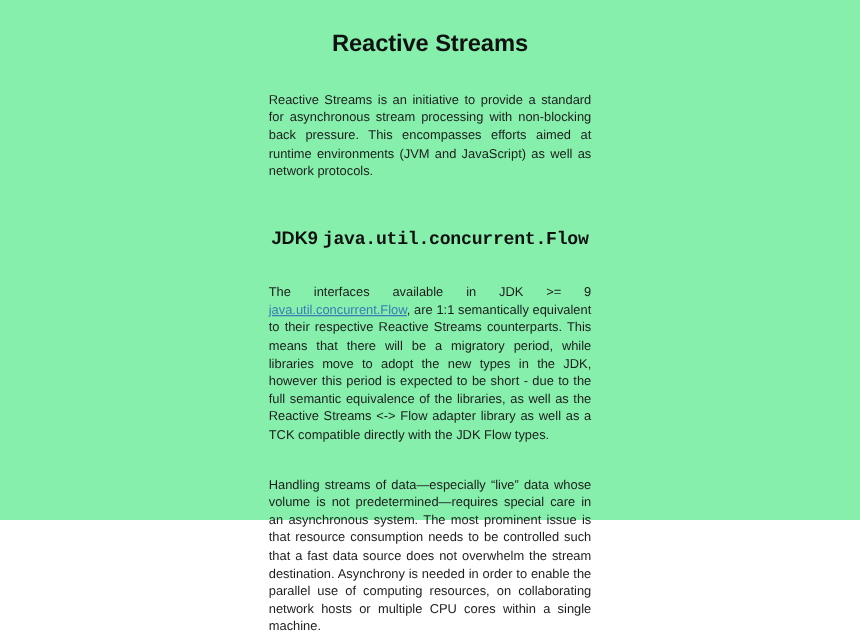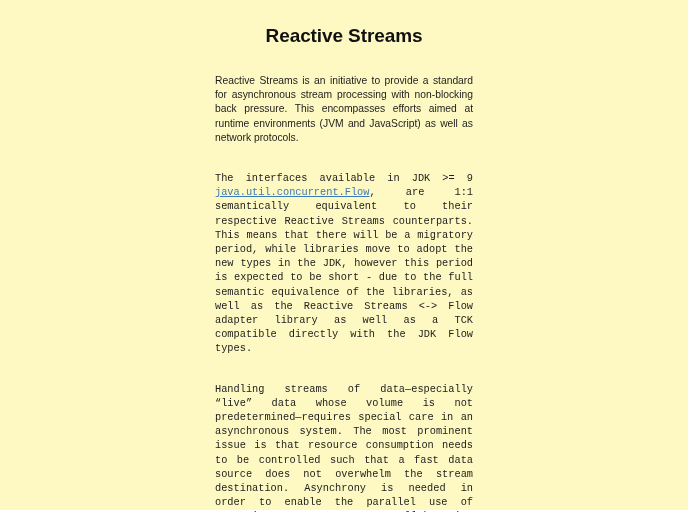--- a/index.html
+++ b/index.html
@@ -10,23 +10,23 @@
   body {
     width: 688px;
     height: 512px;
     overflow: hidden;
     font-family: "Liberation Sans", sans-serif;
     color: #1a1a1a;
     -webkit-font-smoothing: antialiased;
   }
   .page {
     width: 688px;
-    height: 510px;
+    height: 416px;
     position: relative;
-    background: #fef9c3;
+    background: #86efac;
   }
   .content {
     position: absolute;
     left: 199px;
     top: 0;
     width: 290px;
   }
   h1.doc-title {
     font-family: "Liberation Sans", sans-serif;
     font-size: 19px;
@@ -60,21 +60,20 @@
     font-size: 10.3px;
     line-height: 14.2px;
     text-align: justify;
     color: #1c1c1c;
     margin: 16px;
     padding-top: 11px;
     word-spacing: 0px;
   }
   p.body-text.tight {
     padding-top: 10px;
-    font-family: Liberation Mono, monospace;
   }
   a.doc-link {
     color: #3a7bb8;
     text-decoration: underline;
   }
   code.inline-code {
     font-family: "Liberation Mono", "DejaVu Sans Mono", monospace;
     font-size: 9.6px;
     color: #555555;
     letter-spacing: 0.1px;
@@ -83,20 +82,23 @@
 </head>
 <body>
 
 <div class="page">
   <div class="content">
 
     <h1 class="doc-title">Reactive Streams</h1>
 
     <p class="body-text">Reactive Streams is an initiative to provide a standard for asynchronous stream processing with non-blocking back pressure. This encompasses efforts aimed at runtime environments (JVM and JavaScript) as well as network protocols.</p>
 
+    <h2 class="section-title">
+      <span>JDK9</span><span>&nbsp;</span><span class="mono-head">java.util.concurrent.Flow</span>
+    </h2>
 
     <p class="body-text tight">
       <span>The interfaces available in JDK &gt;= 9 </span><a class="doc-link" href="#">java.util.concurrent.Flow</a><span>, are 1:1 semantically equivalent to their respective Reactive Streams counterparts. This means that there will be a migratory period, while libraries move to adopt the new types in the JDK, however this period is expected to be short - due to the full semantic equivalence of the libraries, as well as the Reactive Streams &lt;-&gt; Flow adapter library as well as a TCK compatible directly with the JDK Flow types.</span>
     </p>
 
 
 
     <p class="body-text tight">Handling streams of data—especially “live” data whose volume is not predetermined—requires special care in an asynchronous system. The most prominent issue is that resource consumption needs to be controlled such that a fast data source does not overwhelm the stream destination. Asynchrony is needed in order to enable the parallel use of computing resources, on collaborating network hosts or multiple CPU cores within a single machine.</p>
 
     <p class="body-text">

